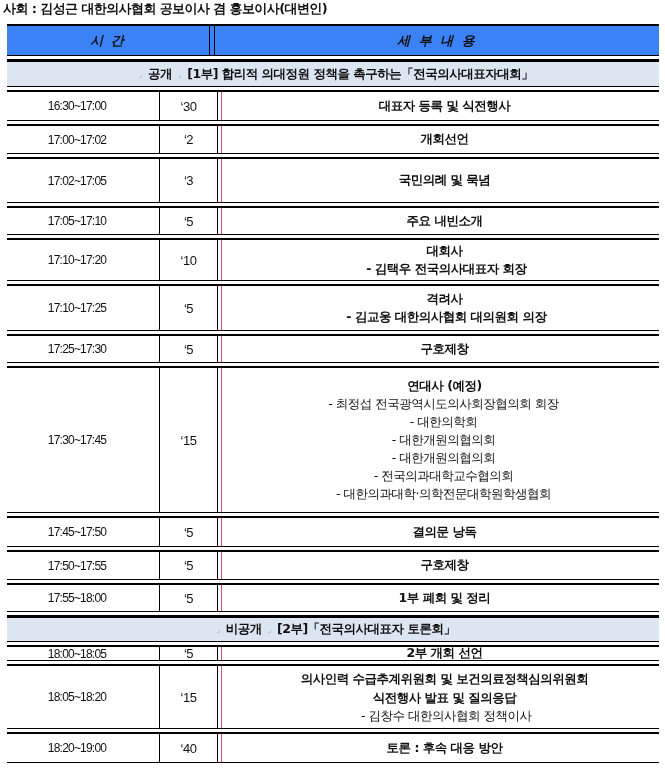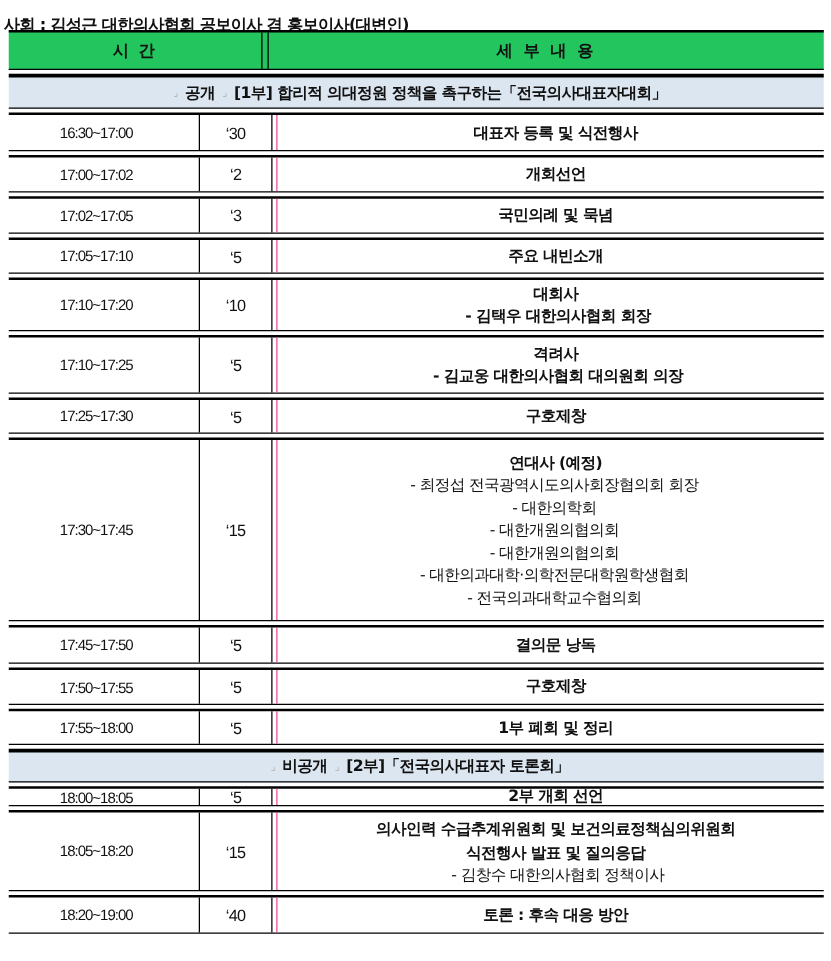--- a/index.html
+++ b/index.html
@@ -1,25 +1,25 @@
 <!DOCTYPE html>
 <html><head>
 <meta charset="utf-8">
 <style>
   html, body { margin:0; padding:0; background:#ffffff; }
   body { width:665px; height:769px; position:relative; overflow:hidden;
          font-family:"DejaVu Sans","Liberation Sans",sans-serif; color:#111; }
-  .title { position:absolute; left:3px; top:11px; font-size:13px; font-weight:bold; letter-spacing:-0.6px; white-space:nowrap; }
+  .title { position:absolute; left:3px; top:0; font-size:13px; font-weight:bold; letter-spacing:-0.6px; white-space:nowrap; }
   .tbl { position:absolute; left:7px; top:24px; width:652px; }
   .row { position:relative; display:flex; border-top:2px solid #000; border-bottom:1px solid #000; margin-bottom:3px; box-sizing:border-box; }
   .row .cell { box-sizing:border-box; display:flex; align-items:center; }
   .c-time { width:140px; justify-content:center; font-family:"Liberation Sans",sans-serif; font-size:12px; letter-spacing:-0.8px; }
   .c-dur { width:59px; justify-content:center; border-left:1px solid #000; border-right:1px solid #000; margin-left:12px; margin-right:3px; font-family:"Liberation Sans",sans-serif; font-size:13px; letter-spacing:-0.5px; }
   .c-desc { flex:1; border-left:1px solid #ec4899; padding-left:8px; flex-direction:column; align-items:flex-start; justify-content:center; font-size:12.5px; letter-spacing:-0.5px; }
-  .hdr { background:#22c55e; height:32px; border-top:2px solid #000; }
+  .hdr { background:#3b82f6; height:32px; border-top:2px solid #000;font-style:italic; }
   .hdr .c-time, .hdr .c-desc { font-weight:bold; font-size:13px; letter-spacing:2px; }
   .hdr .c-desc { align-items:center; padding-left:0; border-left:1px solid #000; margin-left:4px; }
   .hdr .c-time { width:203px; border-right:1px solid #000; }
   .section { background:#dce6f1; height:28px; border-top:3px solid #000; justify-content:center; align-items:center; font-size:12.5px; font-weight:bold; letter-spacing:-0.5px; }
   .section .mark { font-size:8px; color:#aaa; font-weight:normal; margin:0 6px; }
   .b { font-weight:bold; }
   .sub { font-weight:normal; line-height:18px; }
   .subb { font-weight:bold; line-height:18px; }
   .l { line-height:19px; }
 </style>
@@ -51,42 +51,42 @@
   </div>
 
   <div class="row" style="height:30px">
     <div class="cell c-time">17:00~17:02</div>
     <div class="cell c-dur">‘2</div>
     <div class="cell c-desc b">
         <span>개회선언</span>
       </div>
   </div>
 
-  <div class="row" style="height:30px">
+  <div class="row" style="height:46px">
     <div class="cell c-time">17:02~17:05</div>
     <div class="cell c-dur">‘3</div>
     <div class="cell c-desc b">
         <span>국민의례 및 묵념</span>
       </div>
   </div>
 
   <div class="row" style="height:29px">
     <div class="cell c-time">17:05~17:10</div>
     <div class="cell c-dur">‘5</div>
     <div class="cell c-desc b">
         <span>주요 내빈소개</span>
       </div>
   </div>
 
   <div class="row" style="height:43px">
     <div class="cell c-time">17:10~17:20</div>
     <div class="cell c-dur">‘10</div>
     <div class="cell c-desc">
       <span class="subb">대회사</span>
-      <span class="subb" style="white-space:pre"> - 김택우 대한의사협회 회장</span>
+      <span class="subb" style="white-space:pre"> - 김택우 전국의사대표자 회장</span>
     </div>
   </div>
 
   <div class="row" style="height:47px">
     <div class="cell c-time">17:10~17:25</div>
     <div class="cell c-dur">‘5</div>
     <div class="cell c-desc">
       <span class="subb">격려사</span>
       <span class="subb" style="white-space:pre"> - 김교웅 대한의사협회 대의원회 의장</span>
     </div>
@@ -102,22 +102,22 @@
 
   <div class="row" style="height:147px">
     <div class="cell c-time">17:30~17:45</div>
     <div class="cell c-dur">‘15</div>
     <div class="cell c-desc" style="padding-left:6px">
       <span class="subb" style="padding-left:2px">연대사 (예정)</span>
       <span class="sub">- 최정섭 전국광역시도의사회장협의회 회장</span>
       <span class="sub">- 대한의학회</span>
       <span class="sub">- 대한개원의협의회</span>
       <span class="sub">- 대한개원의협의회</span>
+      <span class="sub">- 전국의과대학교수협의회</span>
       <span class="sub">- 대한의과대학·의학전문대학원학생협회</span>
-      <span class="sub">- 전국의과대학교수협의회</span>
     </div>
   </div>
 
   <div class="row" style="height:31px">
     <div class="cell c-time">17:45~17:50</div>
     <div class="cell c-dur">‘5</div>
     <div class="cell c-desc b">
         <span>결의문 낭독</span>
       </div>
   </div>

